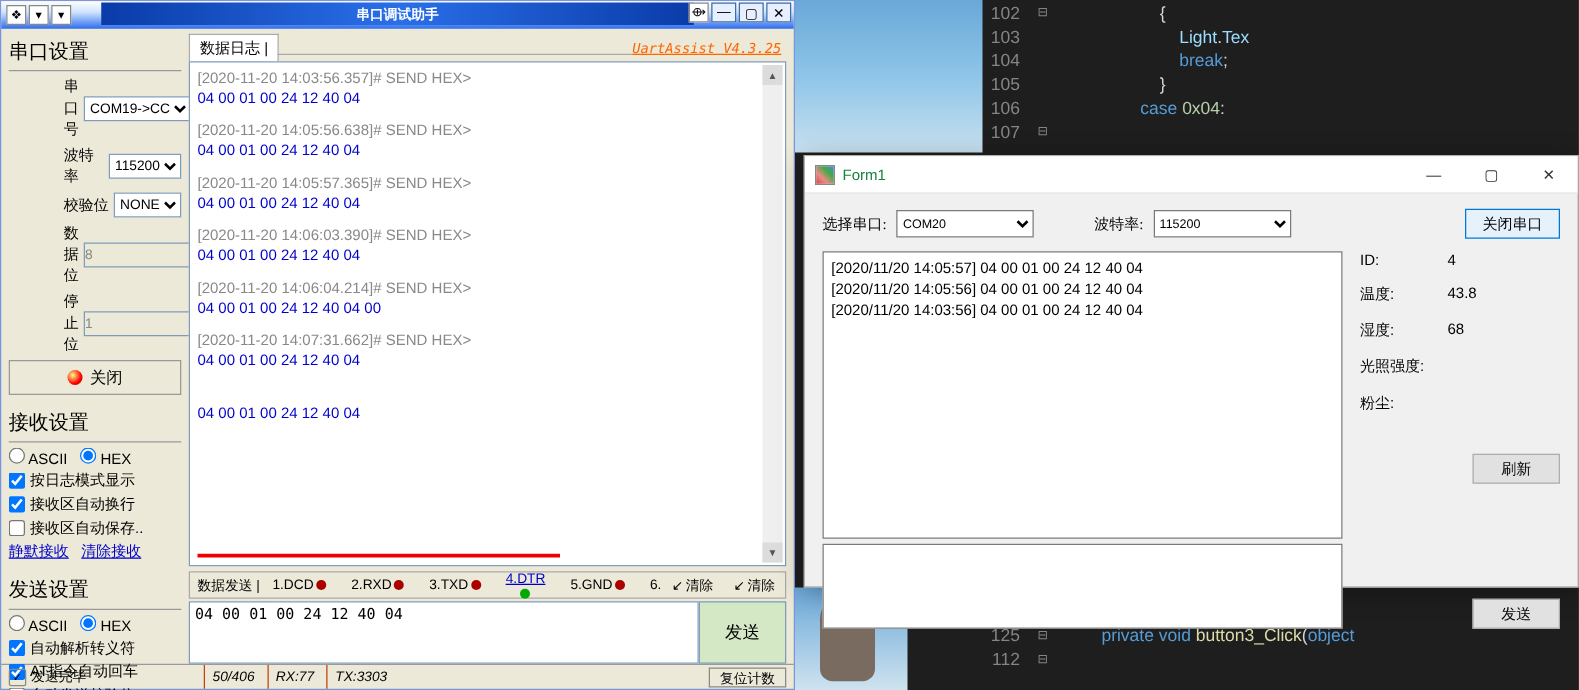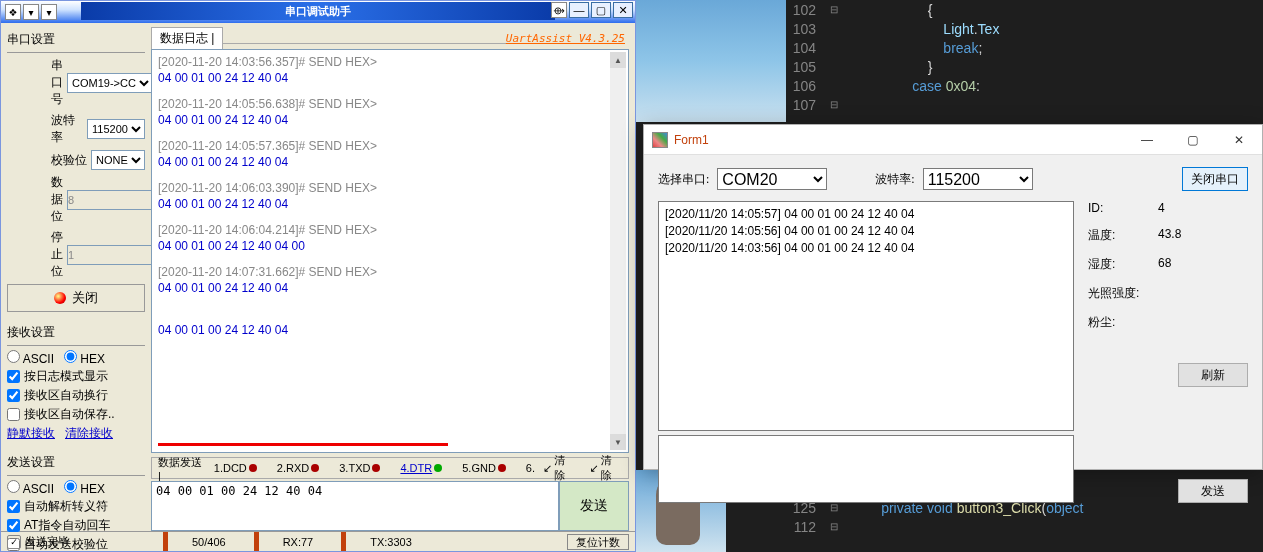--- a/index.html
+++ b/index.html
@@ -10,21 +10,21 @@
 .uart-titlebar { height: 22px; background: linear-gradient(#fff,#cfe3ff 40%,#2e6ded); display:flex; align-items:center; position:relative; }
 .uart-titlebar .left-icons { display:flex; gap:2px; padding-left:4px;}
 .uart-titlebar .tb-icon { width:16px; height:16px; background:#fff; border:1px solid #888; font-size:10px; display:flex;align-items:center;justify-content:center;}
 .uart-titlebar .title-mid { position:absolute; left:80px; right:80px; height:18px; background: linear-gradient(to right,#0a3ba8,#2a6fe8,#0a3ba8); top:1px; display:flex; align-items:center; justify-content:center;}
 .uart-titlebar .wintitle { color:white; font-size:11px; font-weight:bold; text-align:center; flex:1;}
 .uart-titlebar .win-btns { position:absolute; right:2px; top:1px; display:flex; gap:2px;}
 .uart-titlebar .win-btn { width:20px; height:16px; background:#e8f0ff; border:1px solid #3a6ea5; font-size:11px; display:flex;align-items:center;justify-content:center; cursor:pointer;}
 
 .uart-body { display:flex; height:calc(100% - 22px - 20px); }
 .left-panel { width:150px; padding:4px 6px; font-size:12px; }
-.fieldset-title { font-size:12px; color:#000; margin:4px 0 4px 0; }
+.fieldset-title { font-size:16px; color:#000; margin:4px 0 4px 0; }
 .fs-divider { border-top:1px solid #999; margin-bottom:4px;}
 .form-row { display:flex; align-items:center; margin-bottom:4px; gap:4px;}
 .form-row label { width:40px; font-size:12px;margin-left:44px; }
 .form-row select,.form-row input.fld { flex:1; height:20px; font-size:11px; border:1px solid #7f9db9; background:#fff;}
 .form-row input.fld[disabled]{background:#ece9d8;color:#888;}
 .close-btn { display:flex; align-items:center; justify-content:center; gap:6px; width:100%; height:28px; border:1px solid #999; background:#ece9d8; font-size:13px; cursor:pointer; margin-top:4px;}
 .close-btn .dot { width:12px;height:12px;border-radius:50%;background:radial-gradient(circle at 35% 35%,#ff8,#f00 60%,#800);}
 
 .chk-row { display:flex; align-items:center; gap:4px; font-size:12px; margin:2px 0;}
 .chk-row input { margin:0;}
@@ -44,30 +44,30 @@
 .log-area .hex { color:#0000cc; }
 .log-area .entry { margin-bottom:10px; line-height:16px;}
 .log-area .red-underline { position:absolute; left:6px; width:290px; height:3px; background:#e00; bottom:6px;}
 
 .send-header { display:flex; align-items:center; height:22px; margin-top:4px; border:1px solid #aaa; background:#ece9d8; font-size:11px;}
 .send-header .sh-title { padding:0 6px; }
 .send-header .pins { display:flex; gap:20px; align-items:center; padding-left:4px;}
 .pin { display:flex; align-items:center; gap:2px;}
 .pin .dotg { width:8px;height:8px;border-radius:50%; background:#0a0;}
 .pin .dotr { width:8px;height:8px;border-radius:50%; background:#a00;}
-.pin.dtr { color:#00c; text-decoration:underline;}
+.pin.dtr { color:#00c; text-decoration:underline;flex-direction:column;}
 .send-header .clear-btn { margin-left:auto; padding:0 8px; cursor:pointer; display:flex;align-items:center;gap:2px;}
 .send-header .clear-btn::before{content:"↙";}
 .send-row { display:flex; height:50px; margin-top:2px;}
 .send-input { flex:1; border:1px solid #7f9db9; font-family:monospace; font-size:12px; padding:2px 4px; resize:none;}
 .send-btn { width:70px; background:#d4e8c6; border:1px solid #7f9db9; font-size:14px; cursor:pointer;}
 
 .uart-status { height:20px; border-top:1px solid #999; display:flex; align-items:center; font-size:11px; padding:0 6px; gap:4px;}
 .uart-status .st-icon{width:14px;height:14px;border:1px solid #888;border-radius:2px;font-size:9px;display:flex;align-items:center;justify-content:center;}
-.uart-status .seg { border-left:5px solid #c2410c; padding:0 24px; height:100%; display:flex; align-items:center;}
+.uart-status .seg { border-left:1px solid #c2410c; padding:0 6px; height:100%; display:flex; align-items:center;font-style:italic;}
 .uart-status .reset-btn { margin-left:auto; padding:0 8px; border:1px solid #888; background:#ece9d8; height:16px; font-size:11px; cursor:pointer;}
 
 
 .bg-sky { position:absolute; left:636px; top:0; width:150px; height:122px; background:linear-gradient(#6aa8d8,#8ec5e8 50%,#c8e0ef);}
 .bg-person { position:absolute; left:636px; top:470px; width:90px; height:82px; background:linear-gradient(#6aa8d8,#cfe3ef);}
 .bg-person::after{content:"";position:absolute;left:20px;top:5px;width:44px;height:70px;background:#7a6b60;border-radius:20px 20px 10px 10px;}
 
 .code-bg { position:absolute; left:780px; top:0; right:0; bottom:0; background:#1e1e1e; font-family:Consolas,monospace; font-size:14px; color:#d4d4d4; }
 .code-line { display:flex; height:19px; align-items:center;}
 .ln-num { width:50px; text-align:right; color:#858585; padding-right:14px;}
@@ -76,29 +76,29 @@
 .tk-kw { color:#569cd6;margin-top:12px;}
 .tk-fn { color:#dcdcaa;}
 .tk-prop { color:#9cdcfe;}
 .tk-num { color:#b5cea8;}
 .tk-region { color:#808080;}
 
 
 .form1 { position:absolute; left:643px; top:124px; width:620px; height:346px; background:#f0f0f0; border:1px solid #b0b0b0; box-shadow:0 4px 20px rgba(0,0,0,0.3);}
 .form1-titlebar { height:30px; background:#fff; display:flex; align-items:center; padding-left:8px; border-bottom:1px solid #e0e0e0;}
 .form1-titlebar .f1-icon { width:16px;height:16px; background:linear-gradient(45deg,#d44,#e88,#4a4,#48d); border:1px solid #888; margin-right:6px;}
-.form1-titlebar .f1-title { font-size:12px; color:#c2410c;}
+.form1-titlebar .f1-title { font-size:12px; color:#15803d;}
 .form1-titlebar .f1-btns { margin-left:auto; display:flex;}
 .form1-titlebar .f1-btn { width:46px;height:30px;display:flex;align-items:center;justify-content:center;font-size:12px;color:#333;cursor:pointer;}
 
 .form1-body { padding:12px 14px; display:grid; grid-template-columns: 1fr 160px; gap:0 14px; font-size:12px;}
 .f1-top { grid-column:1/3; display:flex; align-items:center; gap:8px; margin-bottom:10px;}
 .f1-top label { font-family:SimSun;}
-.f1-top select { width:110px; height:22px; border:1px solid #7a7a7a; font-size:16px; background:#fff;}
-.f1-top .close-port { margin-left:auto; width:66px; height:24px; border:1px solid #0078d7; background:#e5f1fb; font-size:12px; cursor:pointer;}
+.f1-top select { width:110px; height:22px; border:1px solid #7a7a7a; font-size:10px; background:#fff;}
+.f1-top .close-port { margin-left:auto; width:76px; height:24px; border:1px solid #0078d7; background:#e5f1fb; font-size:12px; cursor:pointer;}
 .f1-recv { height:230px; border:1px solid #7a7a7a; background:#fff; padding:4px 6px; font-family:SimSun,monospace; font-size:12px; line-height:17px; overflow:auto;}
 .f1-sendbox { grid-column:1; height:68px; margin-top:4px;}
 .f1-sendbox textarea { width:100%; height:100%; border:1px solid #7a7a7a; resize:none; font-size:12px;}
 .f1-info { display:flex; flex-direction:column; gap:12px; font-family:SimSun;}
 .f1-info-row { display:flex;}
 .f1-info-row .k { width:70px;}
 .f1-refresh,.f1-send { width:70px; height:24px; border:1px solid #adadad; background:#e1e1e1; font-size:12px; cursor:pointer;}
 .f1-refresh { margin-top:20px; align-self:flex-end;}
 .f1-send-wrap { grid-column:2; display:flex; align-items:flex-end; justify-content:flex-end;}
 

